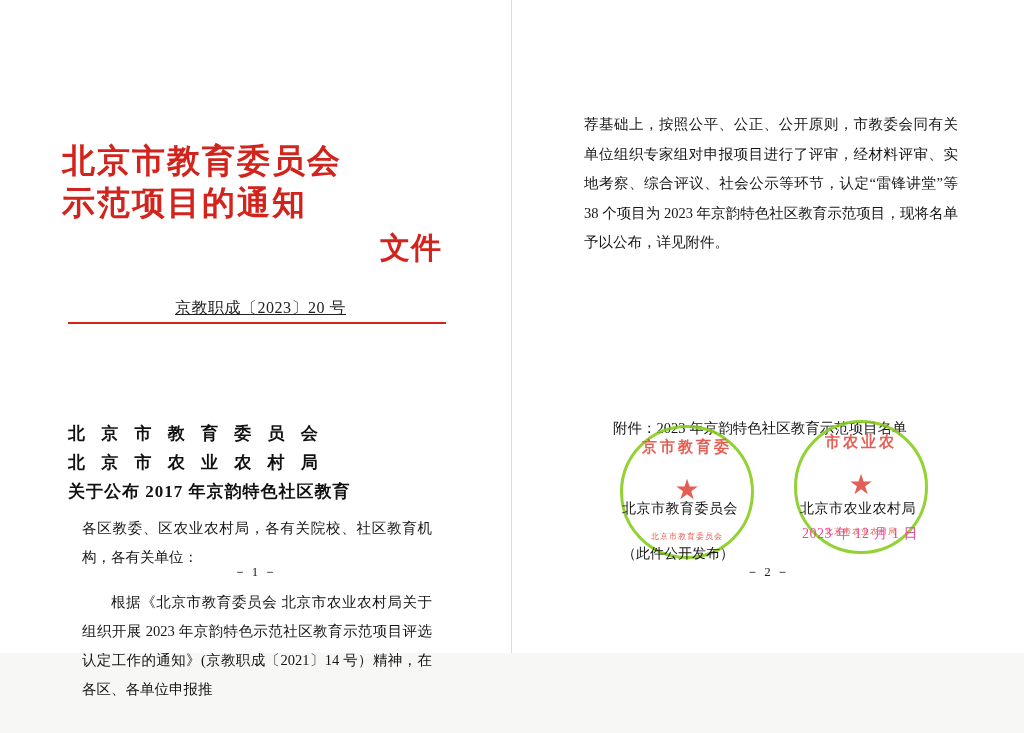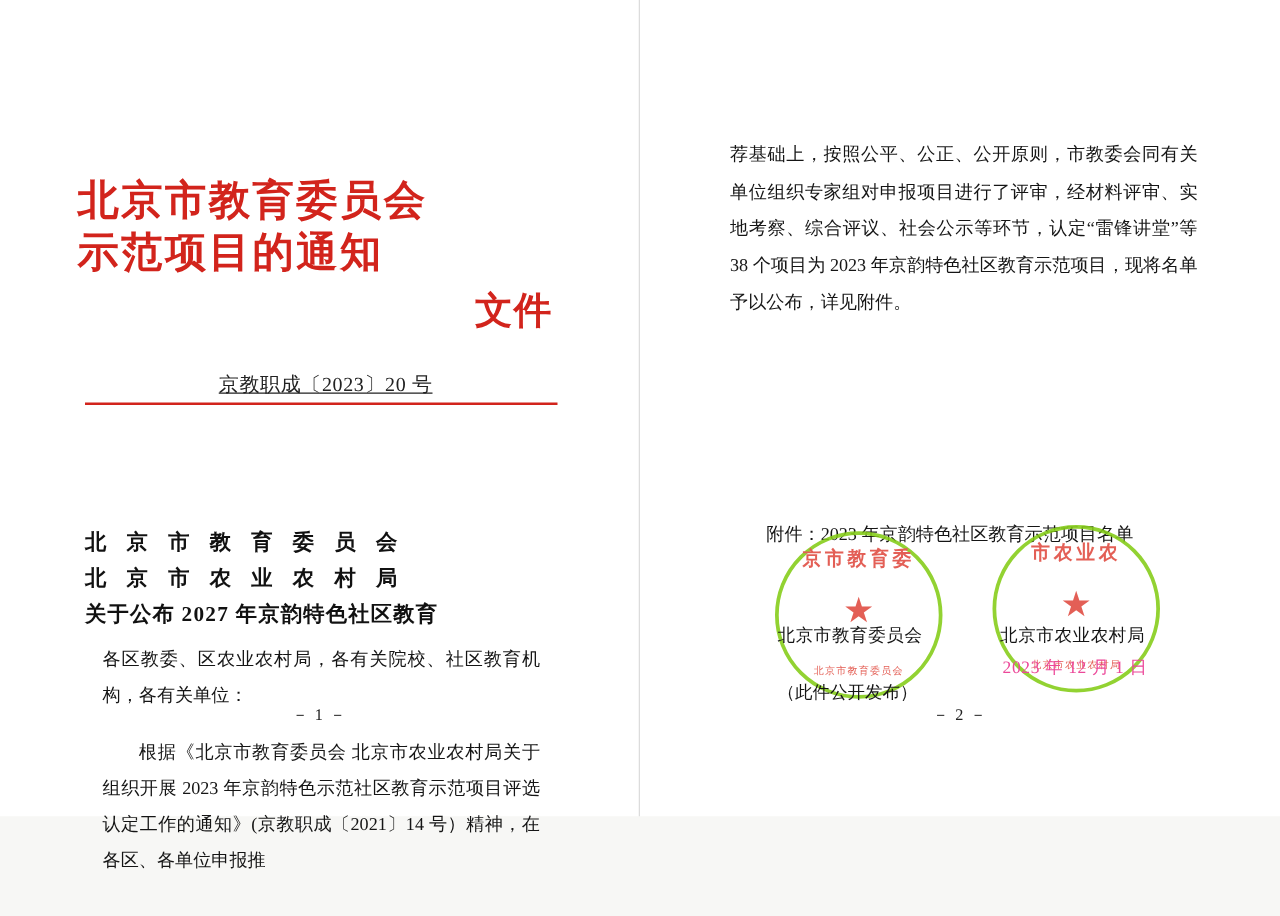--- a/index.html
+++ b/index.html
@@ -253,21 +253,21 @@
           <span class="mast-doc">文件</span>
         </div>
       </div>
 
       <div class="docnum">京教职成〔2023〕20 号</div>
       <div class="red-rule"></div>
 
       <div class="title-block">
         <div class="title-line spaced">北 京 市 教 育 委 员 会</div>
         <div class="title-line spaced">北 京 市 农 业 农 村 局</div>
-        <div class="title-line t3">关于公布 2027 年京韵特色社区教育</div>
+        <div class="title-line t3">关于公布 2017 年京韵特色社区教育</div>
       </div>
 
       <div class="body-text">
         <p>各区教委、区农业农村局，各有关院校、社区教育机构，各有关单位：</p>
         <p class="indent">根据《北京市教育委员会 北京市农业农村局关于组织开展 2023 年京韵特色示范社区教育示范项目评选认定工作的通知》(京教职成〔2021〕14 号）精神，在各区、各单位申报推</p>
       </div>
 
       <div class="pagenum pagenum-left">－ 1 －</div>
     </div>
   </div>

